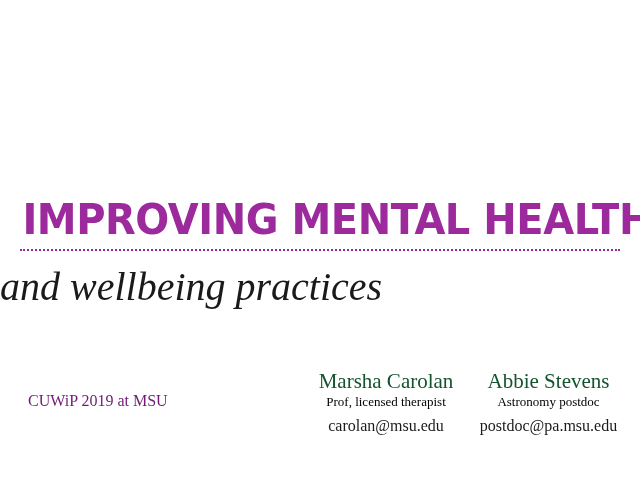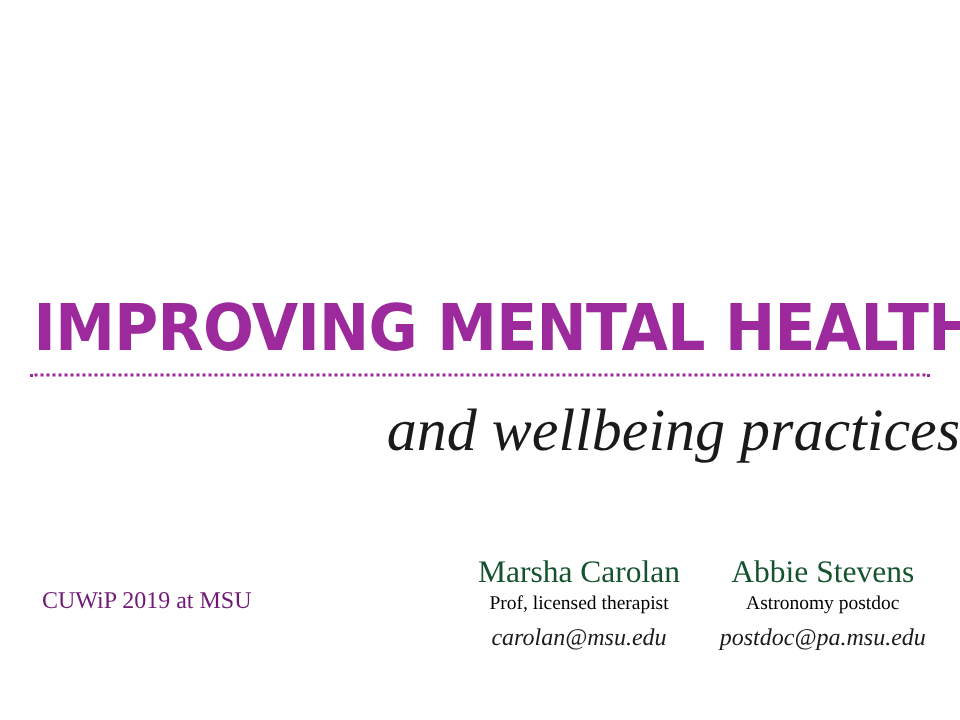--- a/index.html
+++ b/index.html
@@ -18,21 +18,21 @@
     width: 640px;
     height: 480px;
     box-sizing: border-box;
   }
 
   .title-block {
     position: absolute;
     top: 198px;
     left: 0;
     width: 640px;
-    text-align: right;
+    text-align: left;
   }
   .main-title {
     font-family: "DejaVu Sans", sans-serif;
     font-weight: bold;
     font-size: 43px;
     line-height: 1.0;
     letter-spacing: -0.5px;
     color: #9c2a9c;
     transform: scaleX(0.93);
     transform-origin: center;
@@ -90,21 +90,20 @@
   .person-role {
     font-family: "Liberation Serif", serif;
     font-size: 13px;
     color: #000000;
     line-height: 1.2;
     margin-top: 1px;
     white-space: nowrap;
   }
   .person-email {
     font-family: "Liberation Serif", serif;
-    font-style: italic;
     font-size: 16px;
     color: #1a1a1a;
     margin-top: 7px;
     white-space: nowrap;
   }
 </style>
 </head>
 <body>
 
 <div class="slide">

